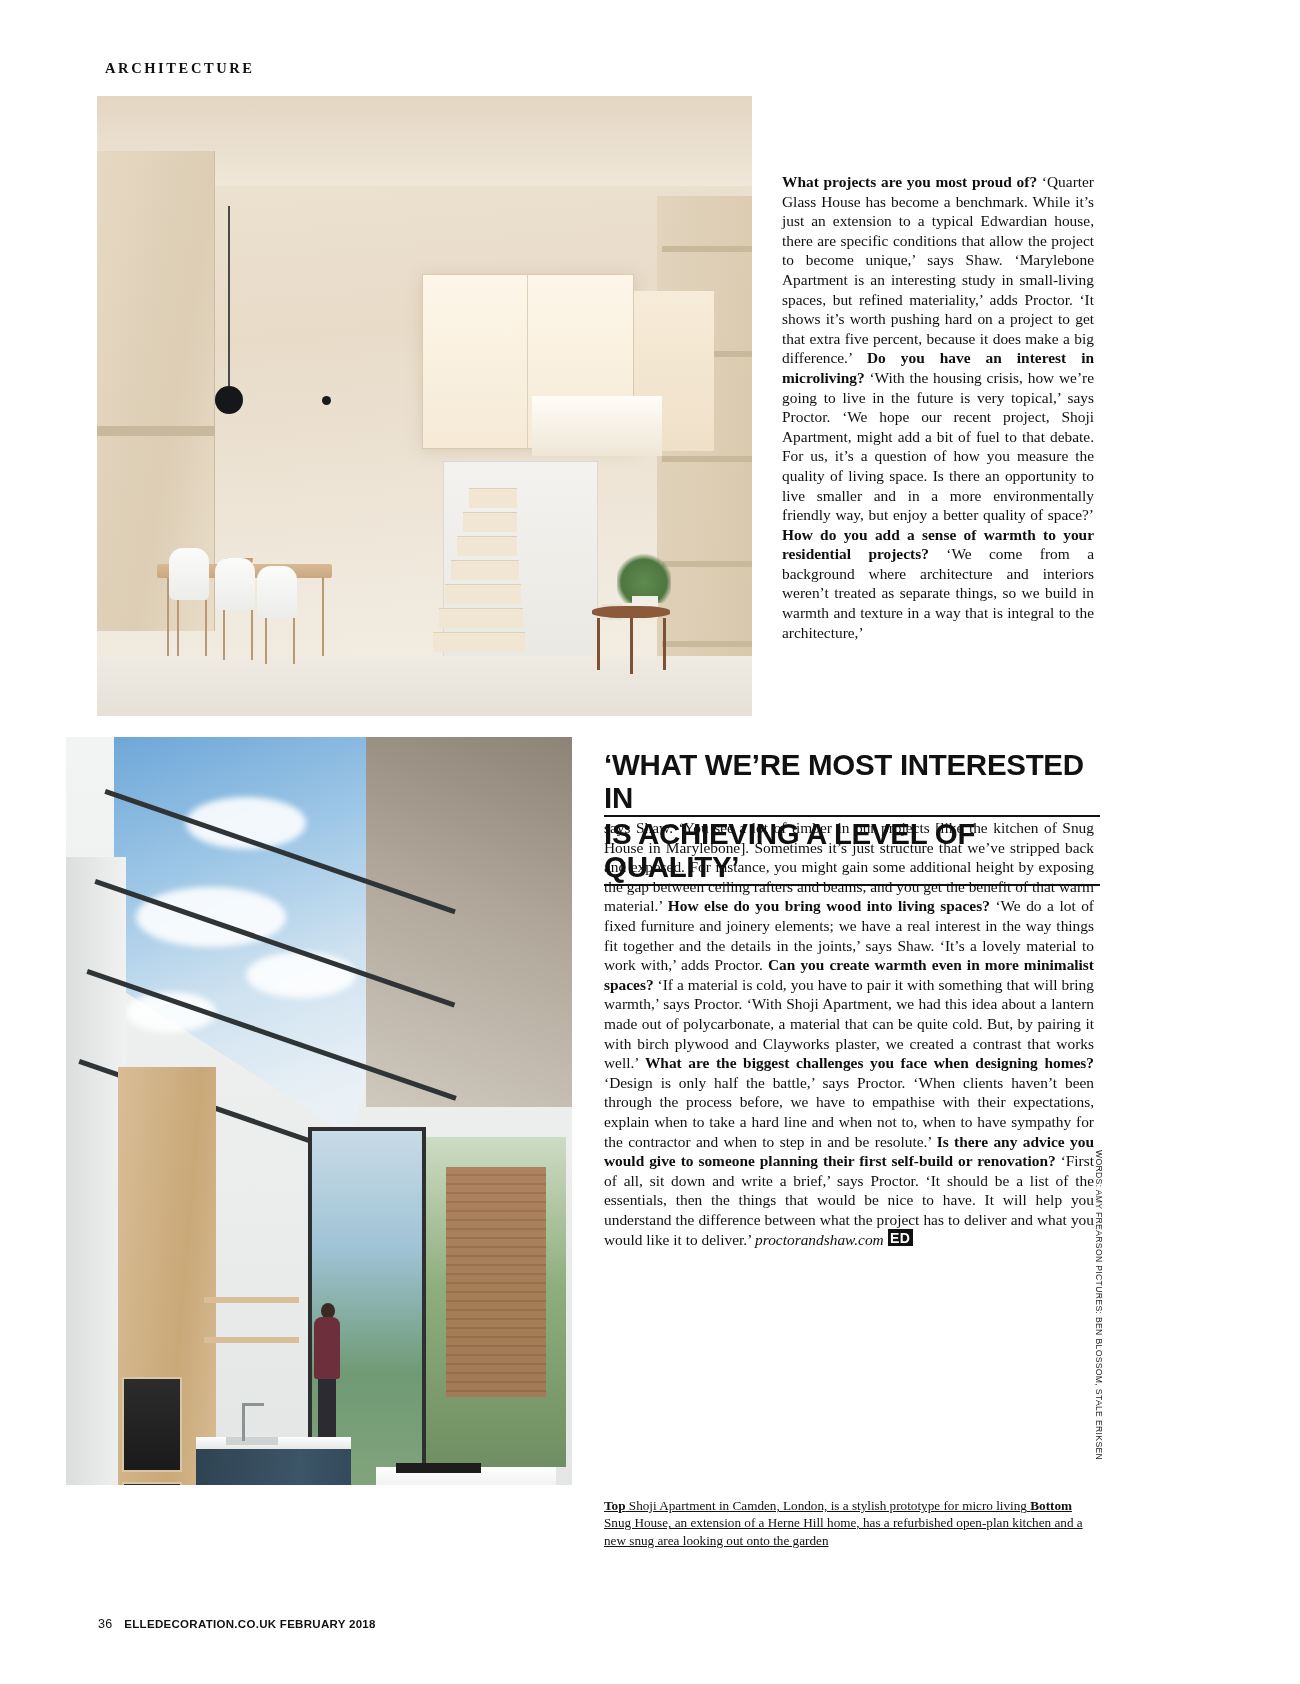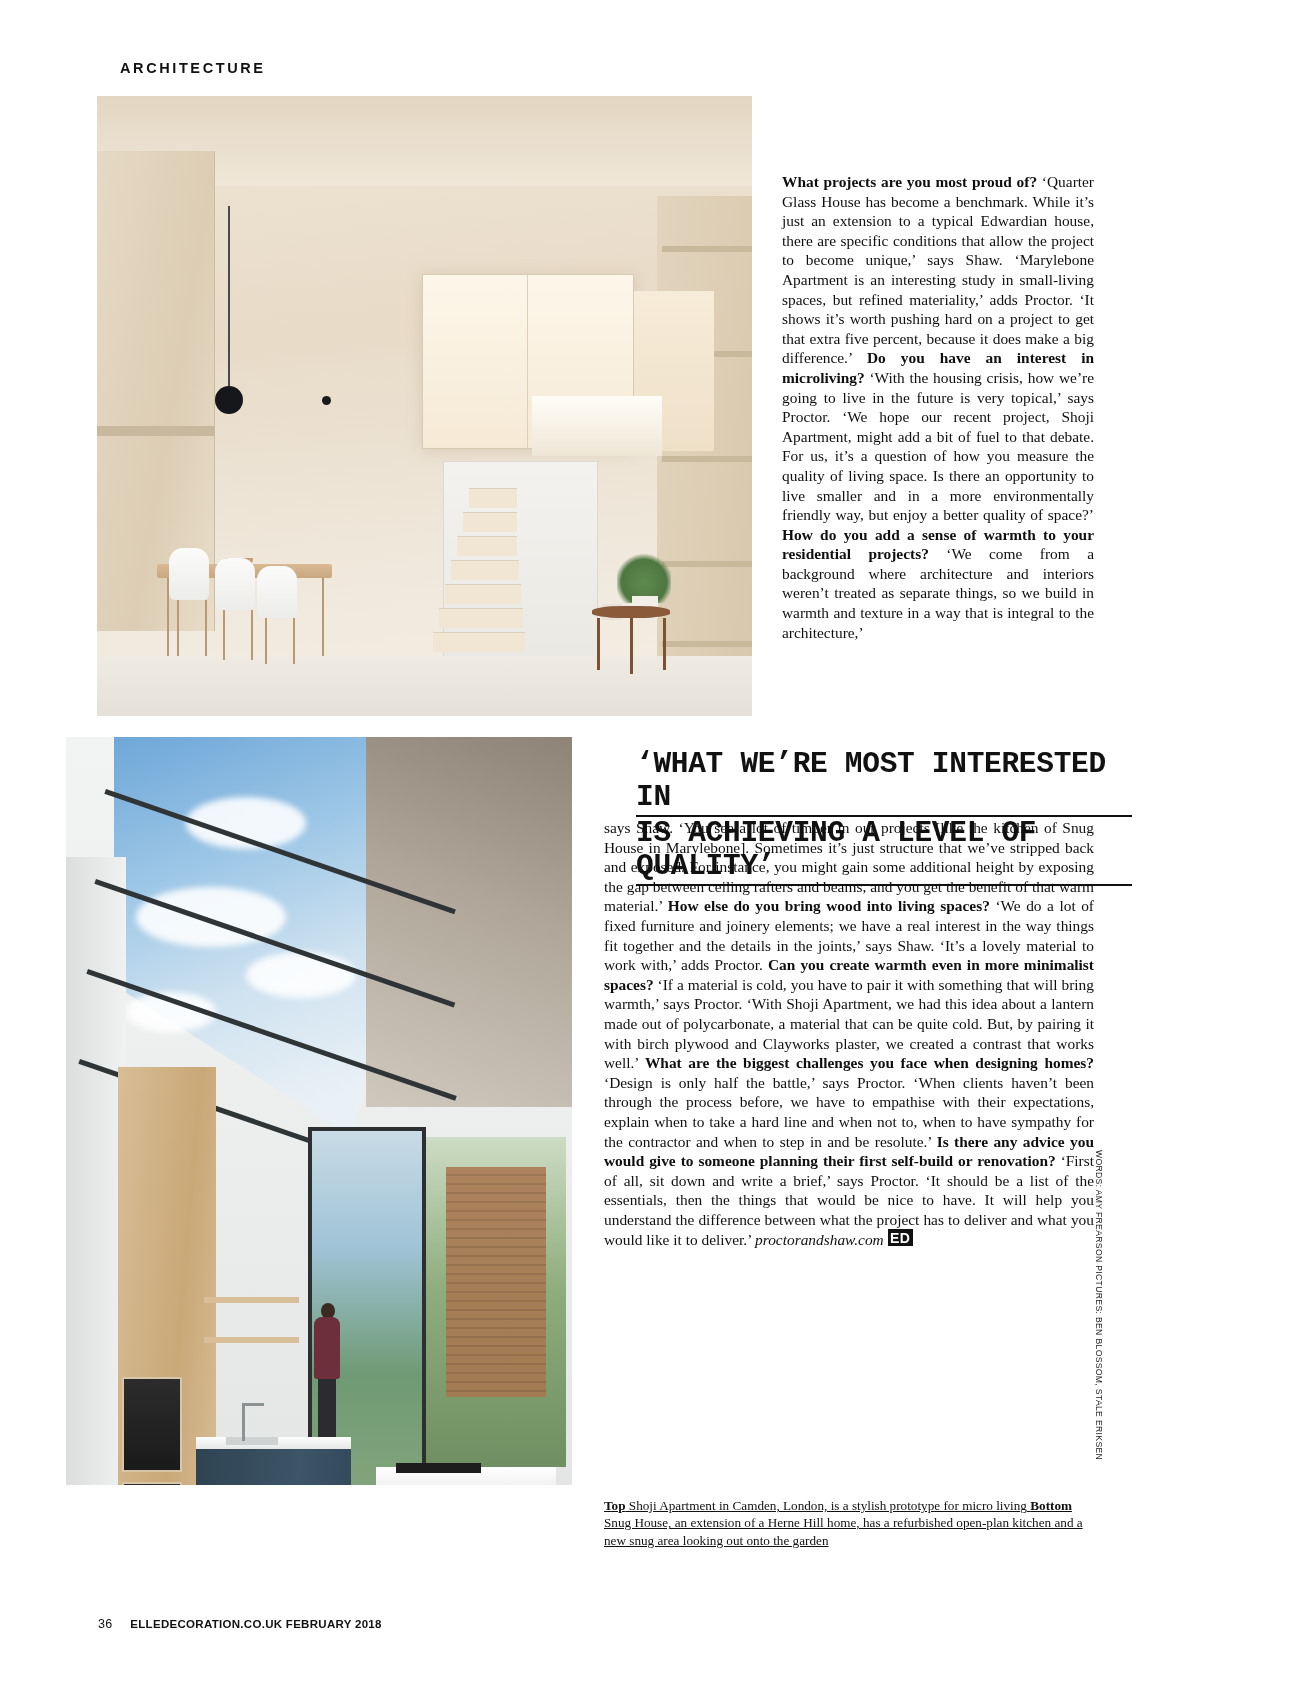--- a/index.html
+++ b/index.html
@@ -9,22 +9,22 @@
     background:#ffffff;
     font-family:"Liberation Serif", serif;
     position:relative;
     overflow:hidden;
   }
 
   .page { position:absolute; inset:0; }
 
   
   .kicker{
-    position:absolute; left:120px; top:60px;
-    font-family:Liberation Sans, sans-serif;
+    position:absolute; left:105px; top:60px;
+    font-family:Liberation Serif, serif;
     font-weight:bold; font-size:14.5px;
     letter-spacing:2.6px; color:#111;
   }
 
   
   .photo-top{
     position:absolute; left:97px; top:96px;
     width:655px; height:620px;
     overflow:hidden;
     background:#e9e2d8;
@@ -57,23 +57,23 @@
     text-align:justify;
     text-justify:inter-word;
     hyphens:auto;
   }
   .bodytext p{ margin:0; }
   .q{ font-weight:bold; }
   .ital{ font-style:italic; }
 
   
   .pullquote{
-    position:absolute; left:636px; top:748px;
+    position:absolute; left:604px; top:748px;
     width:496px;
-    font-family:Liberation Mono, monospace;
+    font-family:Liberation Sans, sans-serif;
     font-weight:bold;
     font-size:29.5px;
     line-height:33px;
     letter-spacing:-0.3px;
     color:#111;
   }
   .pullquote span{
     display:block;
     border-bottom:2.2px solid #111;
     padding-bottom:1px;
@@ -119,21 +119,21 @@
   }
 
   
   .folio{
     position:absolute; left:98px; bottom:53px;
     font-family:"Liberation Sans", sans-serif;
     font-size:11.5px;
     color:#111;
     letter-spacing:0.2px;
   }
-  .folio .num{ font-weight:normal; margin-right:18px; font-size:12.5px;}
+  .folio .num{ font-weight:normal; margin-right:12px; font-size:12.5px;}
   .folio .mag{ font-weight:bold; letter-spacing:0.3px; }
 
   
   .p1-wall{ left:0; top:0; width:100%; height:100%;
     background:linear-gradient(175deg,#efe4d4 0%,#e8dbc8 38%,#efe7da 70%,#f4efe6 100%); }
   .p1-ceil{ left:0; top:0; width:100%; height:90px;
     background:linear-gradient(180deg,#e3d6c2,#f0e7d8); }
   .p1-leftcab{ left:0; top:55px; width:118px; height:480px;
     background:linear-gradient(100deg,#e6d9c3,#dccdb4 60%,#e9ddc9);
     border-right:1px solid #cbbda4; }

